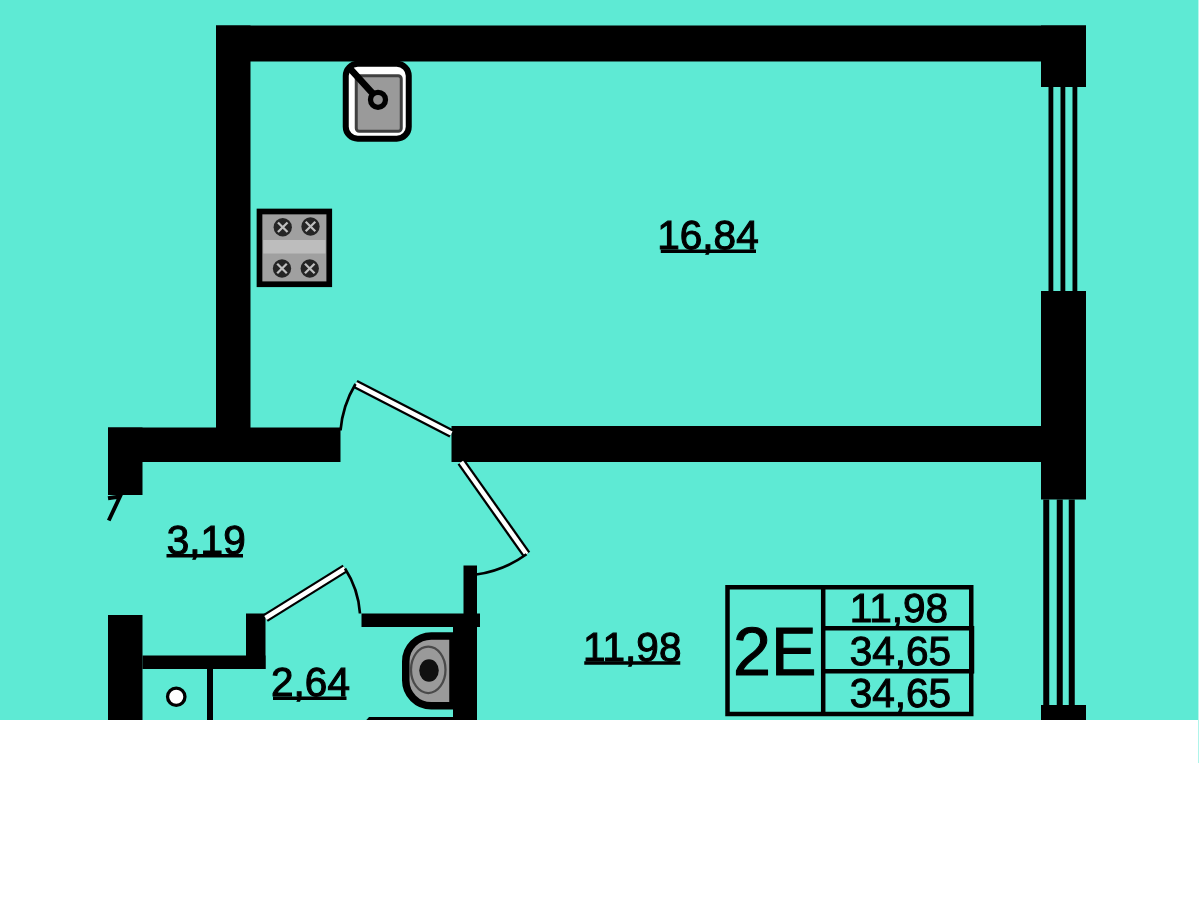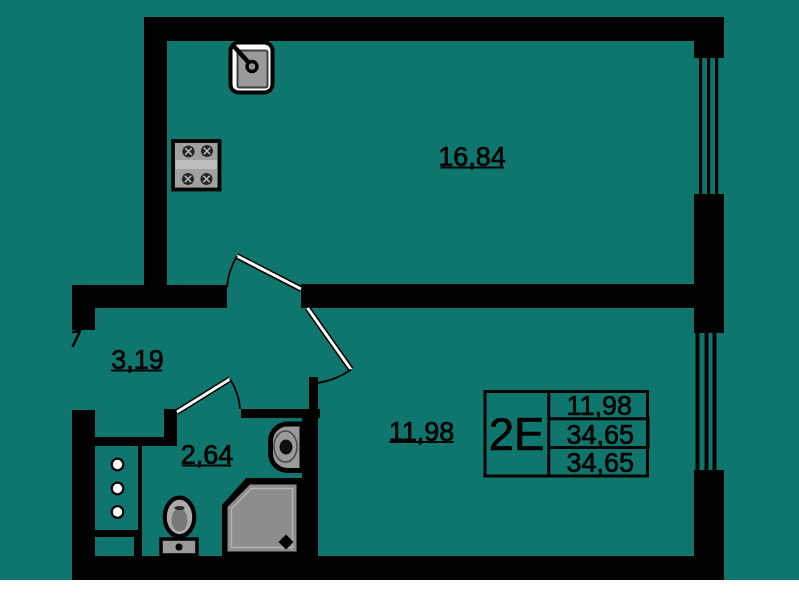--- a/index.html
+++ b/index.html
@@ -1,16 +1,16 @@
 <!DOCTYPE html>
 <html><head>
 <meta charset="utf-8">
 <style>
   html,body{margin:0;padding:0;background:#fff;}
-  #plan{position:relative;width:799px;height:580px;background:#0f766e;overflow:hidden;}
+  #plan{position:relative;width:799px;height:480px;background:#5eead4;overflow:hidden;}
   svg{position:absolute;left:0;top:0;}
   text{font-family:"Liberation Sans", sans-serif;fill:#000;stroke:#000;stroke-width:0.7;}
 </style>
 </head>
 <body>
 <div id="plan">
 <svg width="799" height="600" viewBox="0 0 799 600">
 
   <rect x="144" y="17" width="580" height="24" fill="#000"></rect>
 

